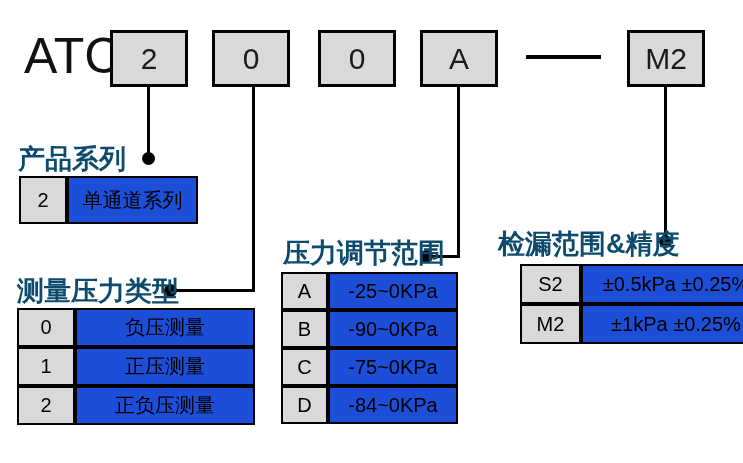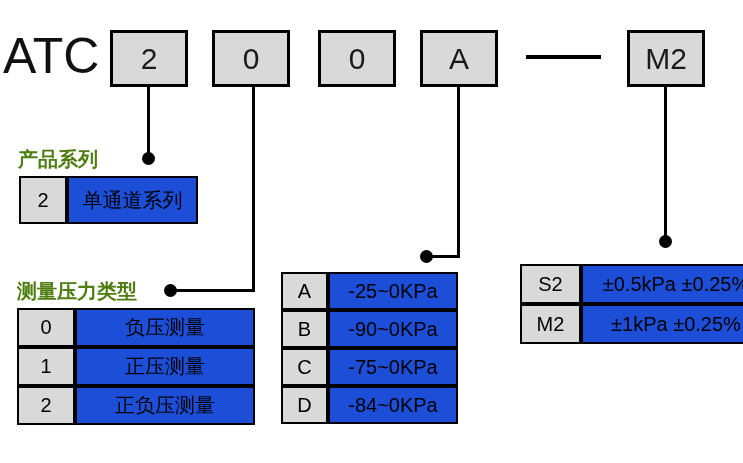--- a/index.html
+++ b/index.html
@@ -5,42 +5,42 @@
   html,body{margin:0;padding:0;background:#ffffff;}
   .canvas{
     position:relative;
     width:743px;height:463px;
     background:#ffffff;
     font-family:"Liberation Sans","DejaVu Sans",sans-serif;
     color:#000;
     overflow:hidden;
   }
   .brand{
-    position:absolute;left:3px;top:30px;
+    position:absolute;left:24px;top:30px;
     font-size:50px;line-height:52px;font-weight:400;
     letter-spacing:0px;color:#111;
   }
   .code-box{
     position:absolute;top:30px;width:78px;height:57px;
     box-sizing:border-box;
     background:#d9d9d9;border:3px solid #000;
     display:flex;align-items:center;justify-content:center;
     font-size:30px;color:#1a1a1a;
   }
   .dash{
     position:absolute;background:#000;
   }
   .vline,.hline{position:absolute;background:#000;}
   .dot{
     position:absolute;width:13px;height:13px;border-radius:50%;
     background:#000;
   }
   .sec-title{
-    position:absolute;font-size:20px;font-weight:bold;
-    line-height:22px;white-space:nowrap;color:#4d7c0f;
+    position:absolute;font-size:27px;font-weight:bold;
+    line-height:22px;white-space:nowrap;color:#0c4a6e;
   }
   table.spec{
     position:absolute;border-spacing:0;border-collapse:separate;
     table-layout:fixed;
   }
   table.spec td{
     border:2px solid #000;background:#1d4ed8;
     text-align:center;vertical-align:middle;
     font-size:20px;padding:0;overflow:hidden;white-space:nowrap;
   }
@@ -104,20 +104,21 @@
       <td class="code">1</td>
       <td class="desc">正压测量</td>
     </tr>
     <tr>
       <td class="code">2</td>
       <td class="desc">正负压测量</td>
     </tr>
   </tbody>
     </table>
 
+  <div class="sec-title" style="left:283px;top:242px">压力调节范围</div>
   <table class="spec t3" style="left:281px;top:272px;width:177px">
     <tbody>
         <tr>
       <td class="code">A</td>
       <td class="desc">-25~0KPa</td>
     </tr>
     <tr>
       <td class="code">B</td>
       <td class="desc">-90~0KPa</td>
     </tr>
@@ -125,20 +126,21 @@
       <td class="code">C</td>
       <td class="desc">-75~0KPa</td>
     </tr>
     <tr>
       <td class="code">D</td>
       <td class="desc">-84~0KPa</td>
     </tr>
   </tbody>
     </table>
 
+  <div class="sec-title" style="left:498px;top:233px">检漏范围&amp;精度</div>
   <table class="spec t4" style="left:520px;top:264px;width:238px">
     <tbody>
         <tr>
       <td class="code">S2</td>
       <td class="desc">±0.5kPa ±0.25%</td>
     </tr>
     <tr>
       <td class="code">M2</td>
       <td class="desc">±1kPa ±0.25%</td>
     </tr>

